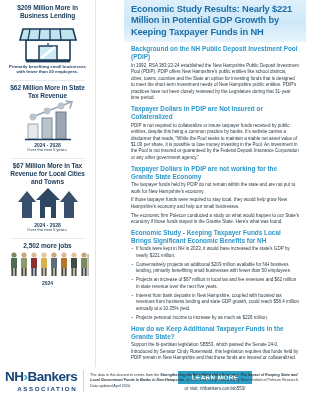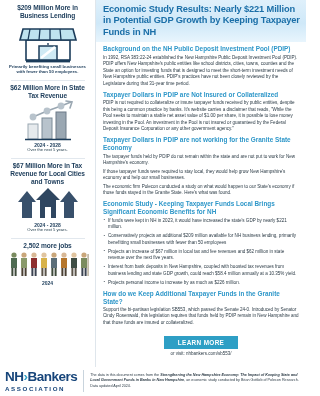--- a/index.html
+++ b/index.html
@@ -5,21 +5,21 @@
   * { box-sizing: border-box; margin: 0; padding: 0; }
   html, body {
     width: 306px; height: 396px;
     font-family: "Liberation Sans", sans-serif;
     background: #ffffff;
     overflow: hidden;
   }
   .page { position: relative; width: 306px; height: 396px; display: flex; flex-direction: column; }
 
   
-  .top { display: flex; flex: 1 1 auto; min-height: 0; }
+  .top { display: flex; flex: 1 1 auto; min-height: 0; gap: 28px; }
 
   
   .sidebar {
     width: 96px; flex: 0 0 96px;
     background: #ffffff;
     border-right: 1px solid #dfe6ec;
     padding: 4px 3px 0 3px;
     display: flex; flex-direction: column; align-items: center;
   }
   .stat { width: 100%; text-align: center; margin-bottom: 2px; }
@@ -117,21 +117,21 @@
     padding-top: 2.2px;
   }
 
   
   .footer {
     flex: 0 0 auto;
     display: flex; align-items: center;
     padding: 3px 7px 4px 5px;
     gap: 6px;
   }
-  .logo { flex: 0 0 auto; text-align: left; padding-right: 6px; border-right: 1px solid #c9d4dd; }
+  .logo { flex: 0 0 auto; text-align: right; padding-right: 6px; border-right: 1px solid #c9d4dd; }
   .logo-main { font-size: 13.5px; font-weight: bold; color: #17457a; letter-spacing: -0.5px; line-height: 1; }
   .logo-main .chev { color: #2e9fc5; }
   .logo-sub { font-size: 6.2px; font-weight: bold; color: #17457a; letter-spacing: 1.6px; line-height: 1.2; margin-top: 1px; }
   .disclaimer { flex: 1 1 auto; color: #2b3a45; font-size: 3.7px; line-height: 1.4; }
   .disclaimer b { font-weight: bold; font-style: italic; }
 </style>
 </head>
 <body>
 
 <div class="page">

